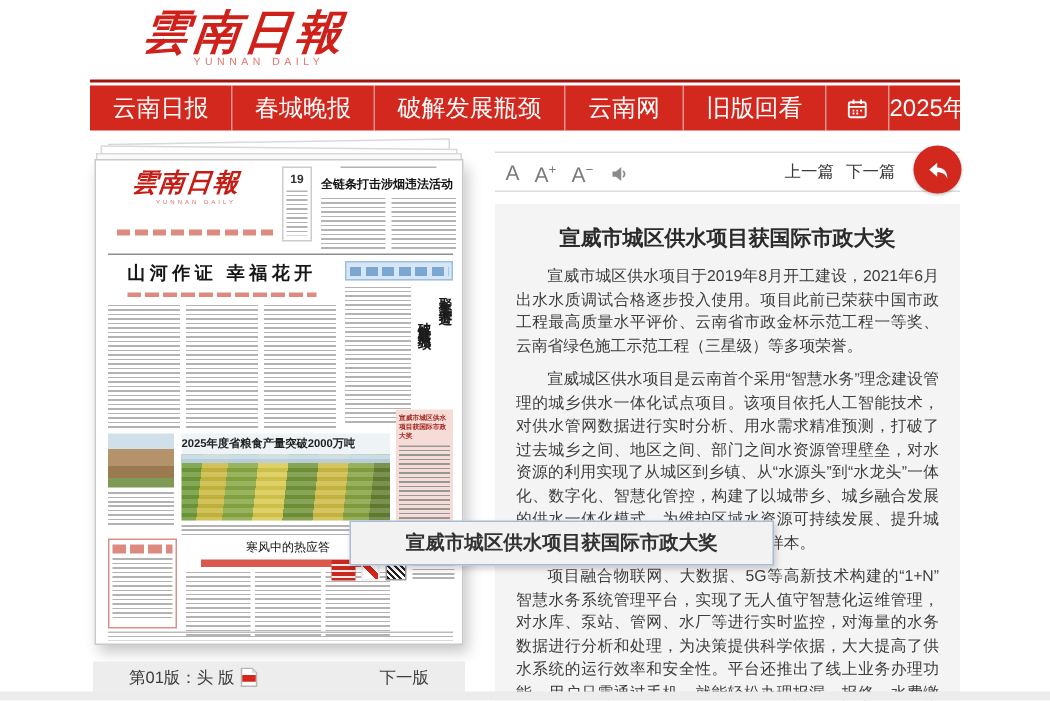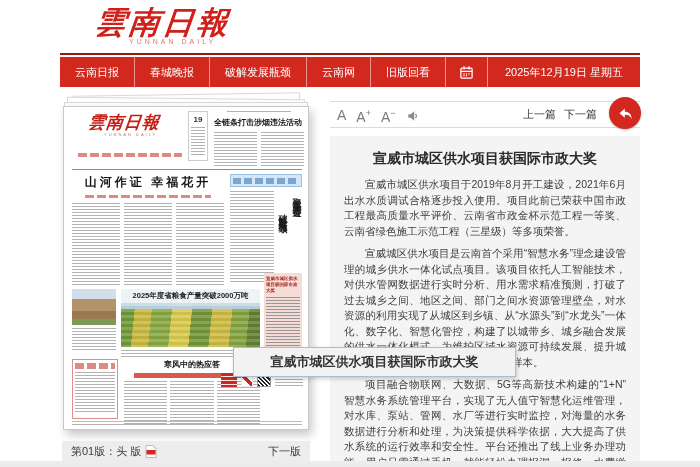--- a/index.html
+++ b/index.html
@@ -11,21 +11,21 @@
   
   .logo { position:absolute; left:95px; top:5px; }
   .logo-main {
     font-family:"DejaVu Serif","Liberation Serif",serif; font-style:italic; font-weight:bold;
     font-size:31px; color:#d0201a; letter-spacing:3px; transform:skewX(-6deg); line-height:34px;
   }
   .logo-sub { font-size:7px; color:#e2756c; letter-spacing:3px; margin:-1px 0 0 34px; }
   .header-rule { position:absolute; left:60px; top:53px; width:580px; height:2px; background:#9e1410; }
   
   .nav { position:absolute; left:60px; top:57px; width:580px; height:30px; background:#d2281e;
-         display:flex; align-items:stretch; color:#fff; font-size:11px; }
+         display:flex; align-items:stretch; color:#fff; font-size:16px; }
   .nav-item { display:flex; align-items:center; justify-content:center; padding:0 15px;
               border-right:1px solid rgba(255,255,255,.5); cursor:pointer; white-space:nowrap; }
   .nav-cal { display:flex; align-items:center; justify-content:center; padding:0 13px;
              border-right:1px solid rgba(255,255,255,.5); cursor:pointer; }
   .nav-date { flex:1; display:flex; align-items:center; justify-content:center; white-space:nowrap; }
   
   .ft  { background-image:repeating-linear-gradient(180deg,#b3b3b3 0 1px,transparent 1px 3px); }
   .ftd { background-image:repeating-linear-gradient(180deg,#979797 0 1px,transparent 1px 3px); }
   .ftr { background-image:repeating-linear-gradient(90deg,#dd8a80 0 9px,transparent 9px 12px); }
   .ftb { background-image:repeating-linear-gradient(90deg,#7aa6cf 0 8px,transparent 8px 11px); }
@@ -61,57 +61,57 @@
   .p-siderow { display:flex; gap:3px; height:92px; }
   .p-siderow .ft { flex:1; }
   .vt { writing-mode:vertical-rl; text-orientation:upright; font-size:9px; font-weight:bold;
         color:#1c1c1c; letter-spacing:2px; line-height:11px; }
   .vt2 { margin-top:16px; }
   .p-photorow { position:absolute; left:8px; top:182px; width:188px; display:flex; gap:5px; }
   .p-minipic { width:44px; }
   .minipic-img { height:36px; background:linear-gradient(180deg,#cfe0ea 0 28%,#b4936a 28% 60%,#9a7a50 60% 82%,#7e9a55 82%); }
   .p-minipic .ft { height:24px; margin-top:3px; }
   .p-photo { flex:1; }
-  .photo-head { font-size:7.5px; font-weight:bold; color:#222; background:#eef3f6; text-align:center;
+  .photo-head { font-size:7.5px; font-weight:bold; color:#222; background:#eef3f6; 
                 padding:2px 0; white-space:nowrap; }
   .photo-img { height:44px;
     background-image:
       repeating-linear-gradient(180deg, rgba(255,255,255,.14) 0 3px, rgba(0,0,0,.05) 3px 6px),
       linear-gradient(180deg, rgba(197,219,236,.95) 0 13%, rgba(197,219,236,0) 13%),
       linear-gradient(96deg,#6f9a3a 0 10%,#c9b83f 10% 22%,#88a843 22% 36%,#d8c94e 36% 50%,#74953a 50% 64%,#cdbb45 64% 78%,#86a341 78% 90%,#657f33 90%); }
   .p-photo .ft { height:8px; margin-top:3px; }
   .p-pink { position:absolute; right:6px; top:166px; width:38px; height:94px; background:#f6dcd6;
             padding:3px 2px; z-index:2; cursor:pointer; }
   .pink-title { font-size:4.5px; line-height:6px; font-weight:bold; color:#a32620; }
   .p-pink .ftd { height:52px; margin-top:3px; }
   .wave { height:9px; margin-top:3px;
           background:radial-gradient(circle at 4px 1px,#2e6fb0 0 3.4px,transparent 3.6px);
           background-size:8px 9px; background-repeat:repeat-x; }
   .p-bottomrow { position:absolute; left:8px; top:252px; width:188px; display:flex; gap:6px; }
   .p-notice { width:46px; height:60px; border:1px solid #dc9089; padding:3px 2px; }
   .p-notice .ftr { height:6px; margin-bottom:3px; }
   .p-notice .ft { height:42px; }
   .p-bcenter { flex:1; }
-  .p-headline3 { font-size:8px; font-weight:bold; color:#111; text-align:center; white-space:nowrap; }
+  .p-headline3 { font-size:8px; font-weight:normal; color:#111; text-align:center; white-space:nowrap; }
   .p-redstrip { height:5px; width:86%; margin:3px auto; background:#d43c2e; opacity:.85; }
   .cols3b { display:flex; gap:3px; height:44px; }
   .cols3b > div { flex:1; }
   .qr-row { position:absolute; right:5px; top:266px; width:82px; display:flex; gap:4px; align-items:flex-start; }
   .qr-red { width:16px; height:14px; background:#c8281e;
             background-image:repeating-linear-gradient(180deg,transparent 0 3px,rgba(255,255,255,.9) 3px 4px); }
   .qr-seal { width:12px; height:14px; background:#fff; border:1px solid #eee;
              background-image:linear-gradient(45deg,transparent 38%,#d2281e 38% 62%,transparent 62%); }
   .qr-code { width:14px; height:14px; border:1px solid #999;
              background-image:repeating-linear-gradient(45deg,#222 0 1.5px,#fff 1.5px 3px); }
   .qr-lines { flex:1; height:14px; }
   .p-footline { position:absolute; left:8px; top:314px; width:230px; height:1px; background:#bbb; }
   .p-foot { position:absolute; left:8px; top:317px; width:230px; height:3px; }
   
   .pagebar { position:absolute; left:62px; top:441px; width:248px; height:21px; background:#ededed;
-             display:flex; align-items:center; font-size:11px; color:#3c3c3c; padding:0 9px; }
+             display:flex; align-items:center; font-size:11px; color:#3c3c3c; padding:0 24px; }
   .pagebar .pdf { margin-left:4px; cursor:pointer; display:inline-flex; }
   .pagebar .nextpage { margin-left:auto; cursor:pointer; }
   
   .toolbar { position:absolute; left:330px; top:101px; width:310px; height:27px;
              border-top:1px solid #dcdcdc; border-bottom:1px solid #dcdcdc;
              display:flex; align-items:center; gap:10px; padding:0 7px; color:#7a7a7a; }
   .tb-a { font-size:14px; cursor:pointer; line-height:14px; }
   .tb-a sup { font-size:9px; }
   .tb-speaker { cursor:pointer; display:inline-flex; margin-top:2px; }
   .tb-right { margin-left:auto; margin-right:36px; display:flex; gap:8px; font-size:11px; color:#3a3a3a;font-family:Liberation Serif, serif; }

